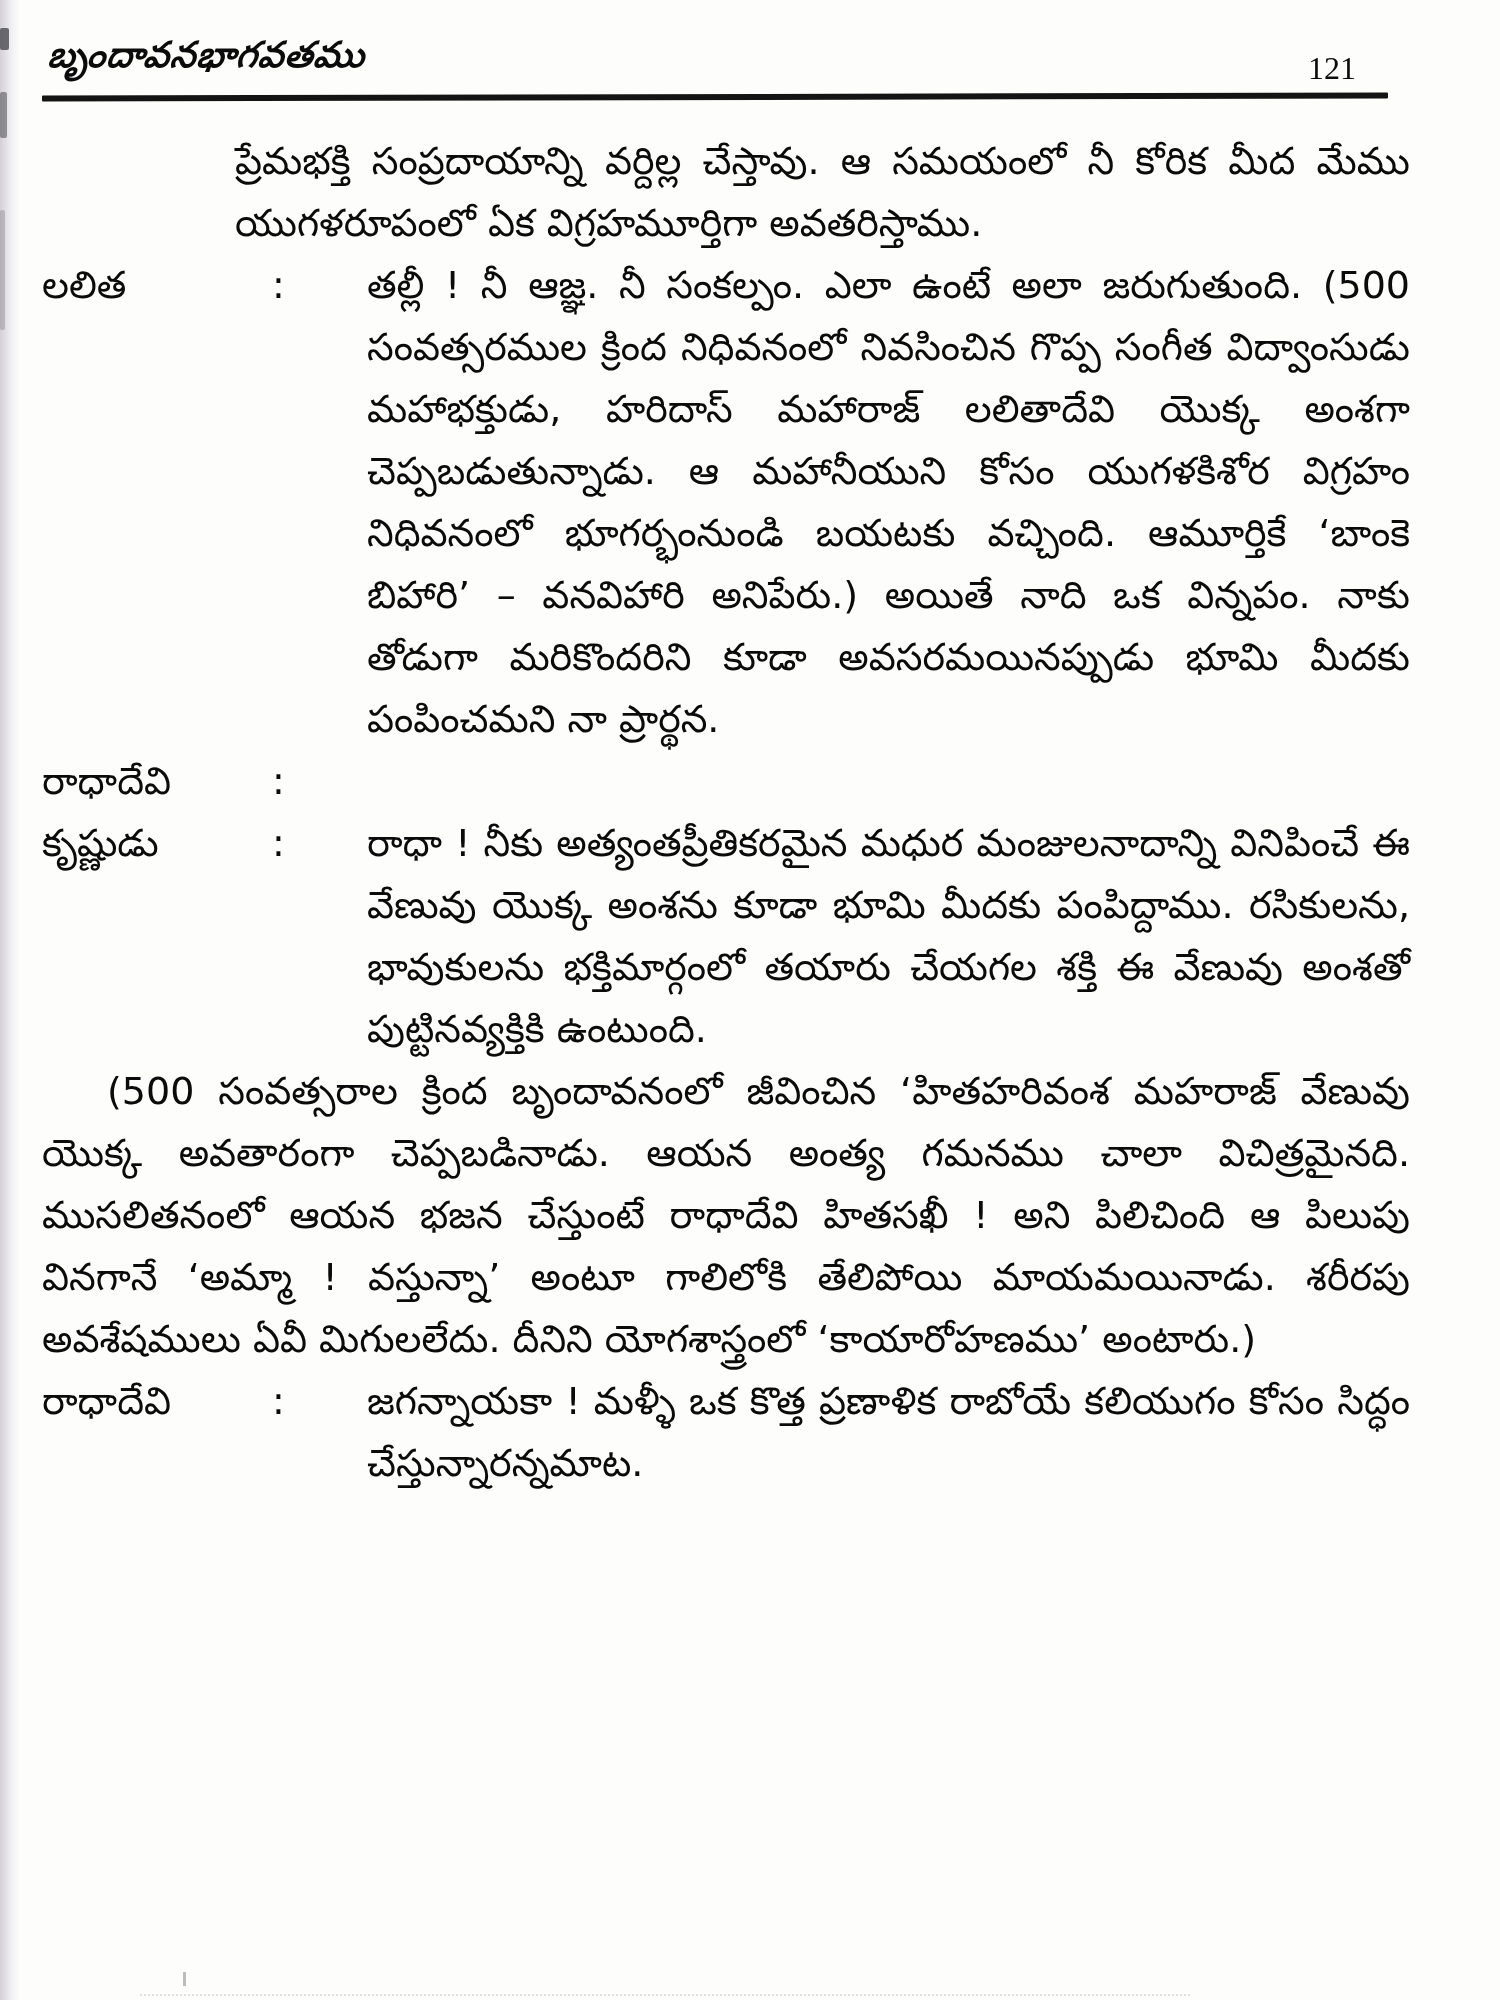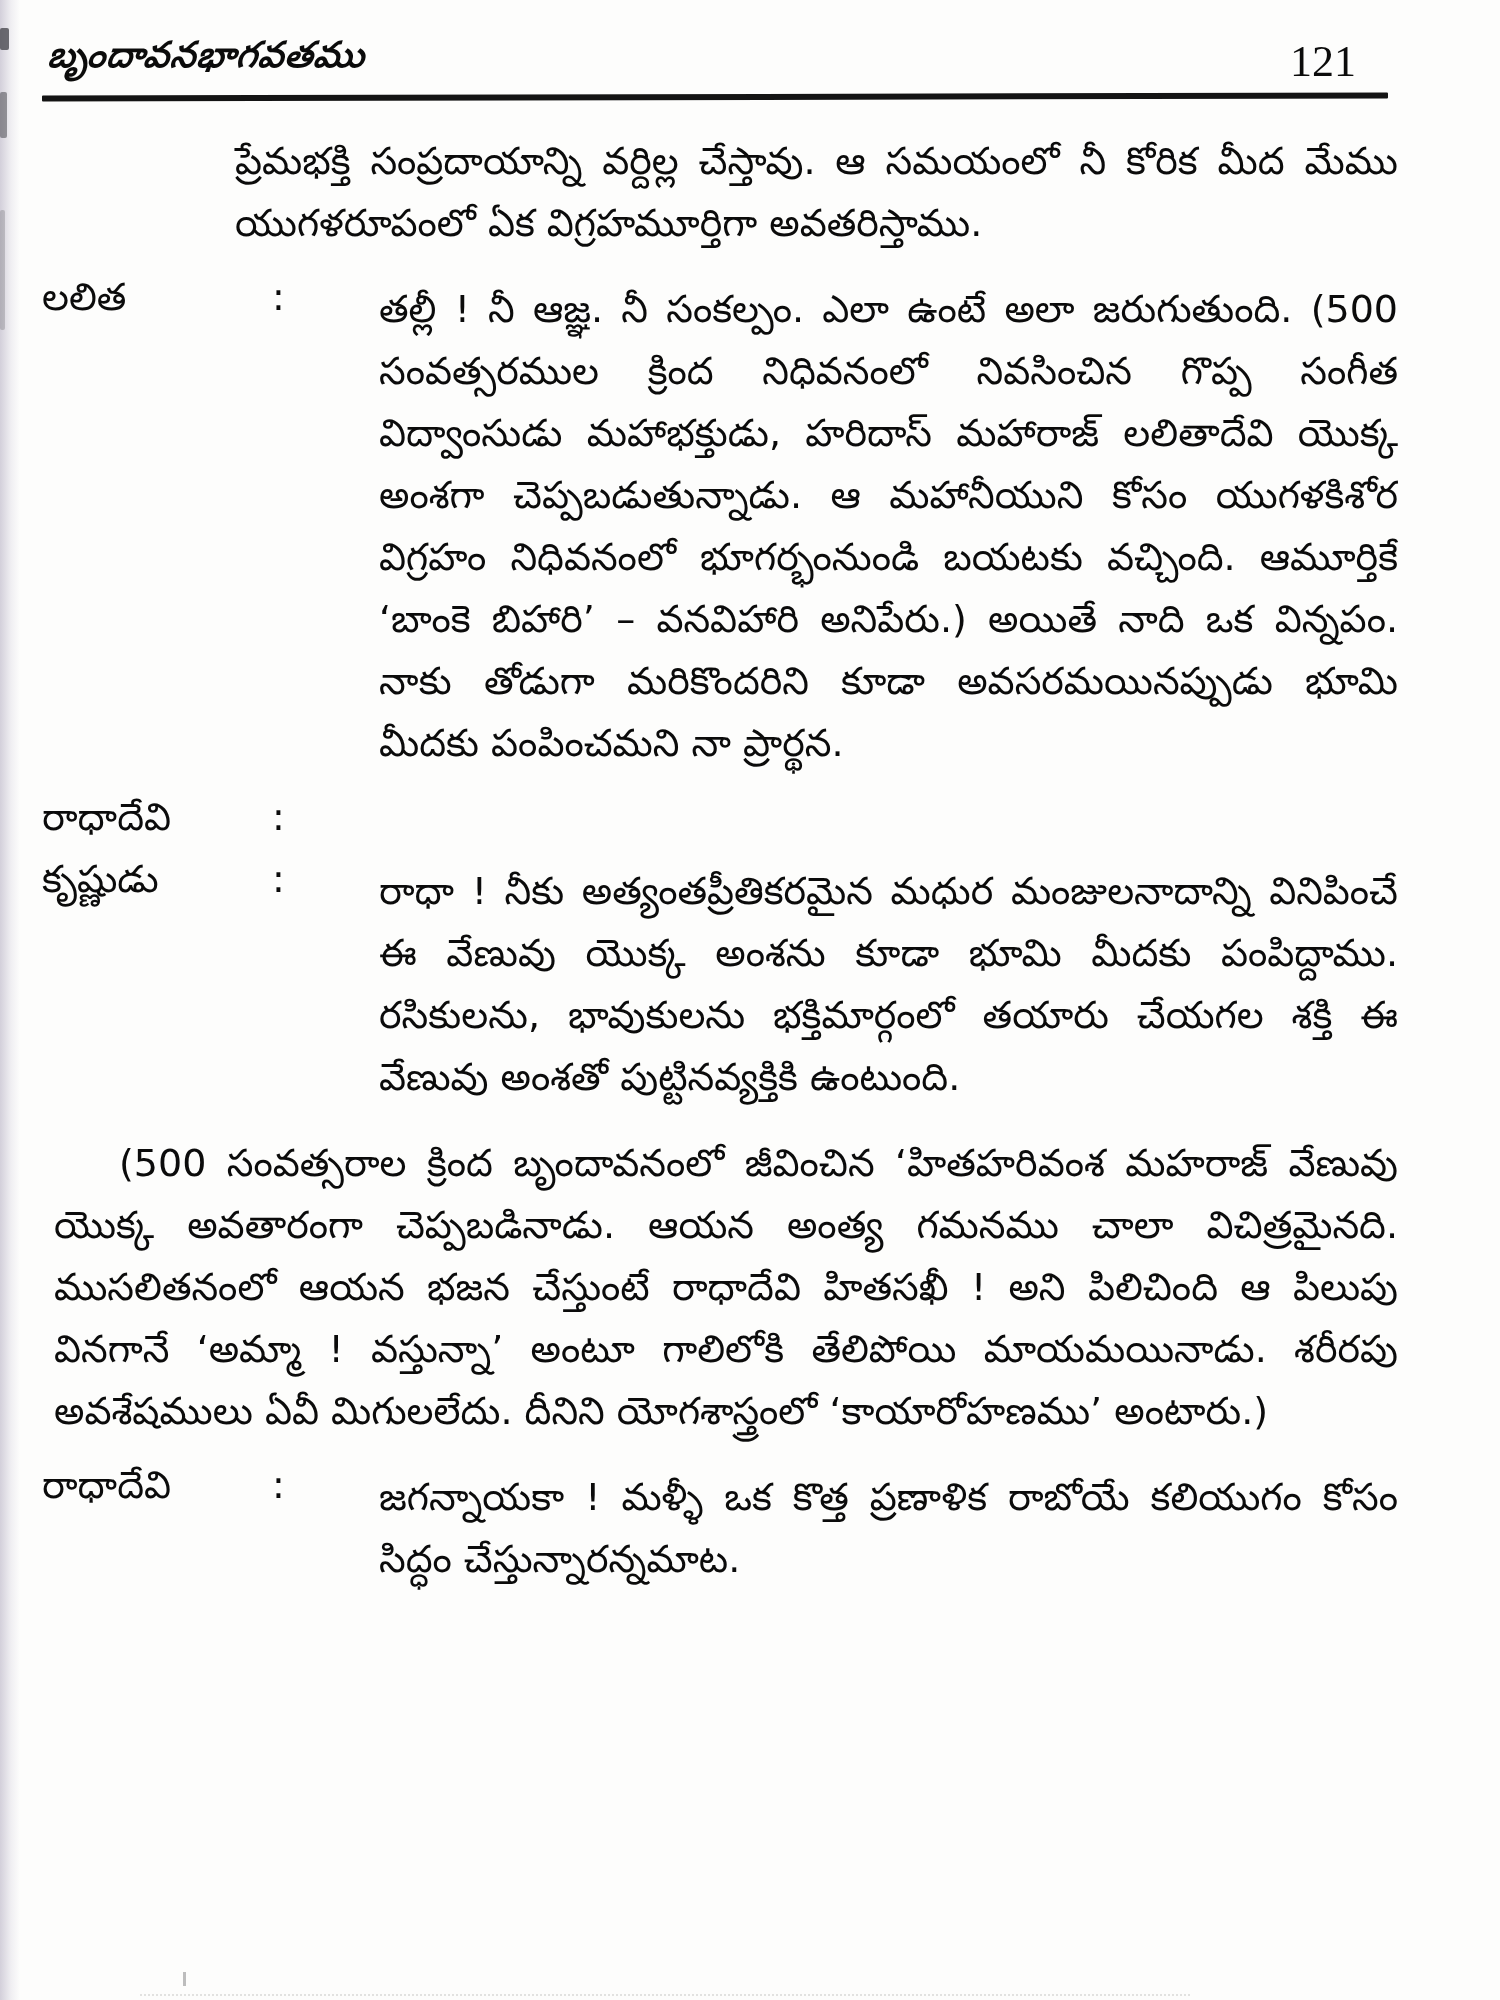--- a/index.html
+++ b/index.html
@@ -31,31 +31,31 @@
     display:flex;align-items:flex-end;justify-content:space-between;
     margin:0 22px 0 3px;
   }
   .book-title{
     font-size:36px;font-weight:bold;font-style:italic;
     transform:skewX(-6deg);transform-origin:left bottom;
     letter-spacing:1px;
   }
   .page-number{
     font-family:"Liberation Serif","DejaVu Serif",serif;
-    font-size:44px;line-height:1;
+    font-size:32px;line-height:1;
     padding-right:32px;
   }
   .rule{
     height:6px;background:#141414;margin-top:10px;margin-right:22px;
     border-radius:1px;
     transform:rotate(-0.12deg);
   }
 
   main{margin-top:30px;font-size:38px;line-height:62px;}
-  main p{margin:12px;}
+  main p{margin:0;}
   .justify{text-align:justify;}
   .opening{margin-left:193px;}
   .dialogue{display:grid;grid-template-columns:190px 55px 1fr;align-items:start;gap:40px;}
   .speaker{white-space:nowrap;}
   .colon{text-align:left;}
   .narrator{text-indent:65px;}
 </style>
 </head>
 <body>
 

